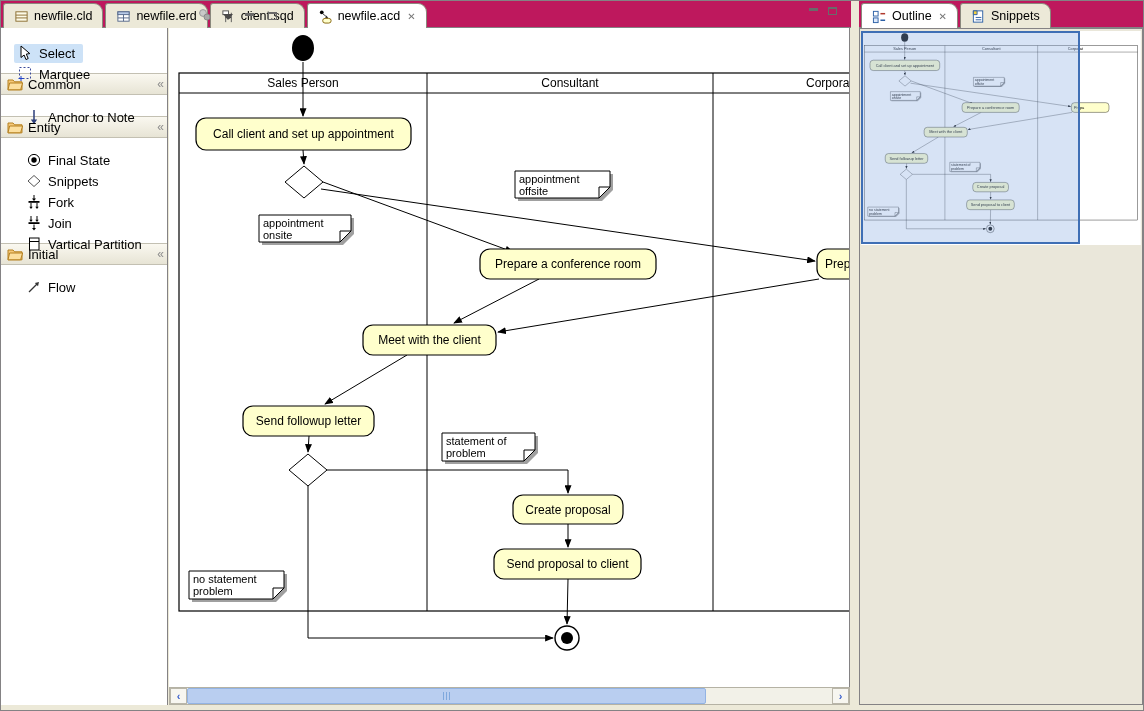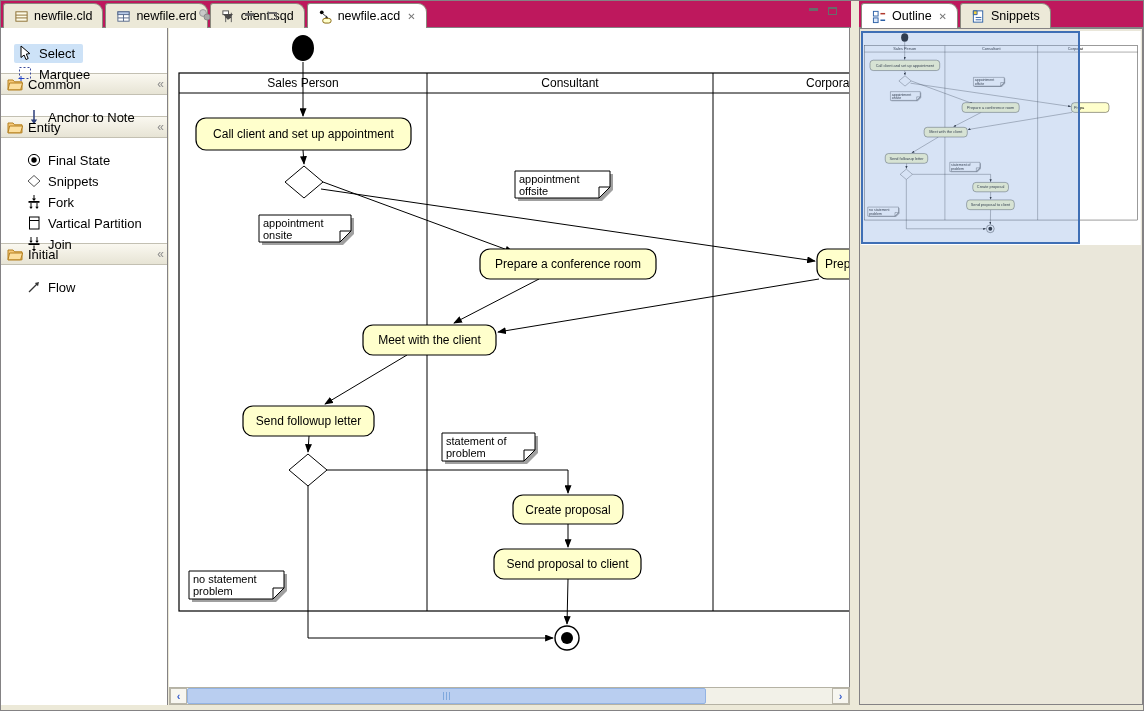--- a/index.html
+++ b/index.html
@@ -209,41 +209,41 @@
               <path d="M11 15 l-1.7 -2.2 h3.4 z" fill="#000"></path>
             </svg>
           </span>
           <span>Fork</span>
         </span>
       </div>
       <div class="pal-item indent">
         <span class="inner">
           <span class="pal-ico">
             <svg viewBox="0 0 16 16">
-              <rect x="3.5" y="2" width="9.5" height="12" fill="#fff" stroke="#000"></rect>
-              <line x1="3.5" y1="5.5" x2="13" y2="5.5" stroke="#000"></line>
-            </svg>
-          </span>
-          <span>Vartical Partition</span>
-        </span>
-      </div>
-      <div class="pal-item indent">
-        <span class="inner">
-          <span class="pal-ico">
-            <svg viewBox="0 0 16 16">
               <line x1="5" y1="1" x2="5" y2="5" stroke="#000"></line>
               <line x1="11" y1="1" x2="11" y2="5" stroke="#000"></line>
               <path d="M5 7 l-1.7 -2.2 h3.4 z" fill="#000"></path>
               <path d="M11 7 l-1.7 -2.2 h3.4 z" fill="#000"></path>
               <rect x="2.5" y="7.2" width="11" height="1.8" fill="#000"></rect>
               <line x1="8" y1="9.5" x2="8" y2="13.5" stroke="#000"></line>
               <path d="M8 15.5 l-2 -2.4 h4 z" fill="#000"></path>
             </svg>
           </span>
           <span>Join</span>
+        </span>
+      </div>
+      <div class="pal-item indent">
+        <span class="inner">
+          <span class="pal-ico">
+            <svg viewBox="0 0 16 16">
+              <rect x="3.5" y="2" width="9.5" height="12" fill="#fff" stroke="#000"></rect>
+              <line x1="3.5" y1="5.5" x2="13" y2="5.5" stroke="#000"></line>
+            </svg>
+          </span>
+          <span>Vartical Partition</span>
         </span>
       </div>
       <div class="pal-header">
         <span class="pal-ico">
           <svg viewBox="0 0 16 16">
             <path d="M1 4 h5 l1.6 1.8 h7.4 v8 h-14 z" fill="#f5c97a" stroke="#b58020"></path>
             <path d="M2.6 7 h13 l-2 6.8 h-12.6 z" fill="#fcdf9e" stroke="#b58020"></path>
           </svg>
         </span>
         <span>Initial</span>

